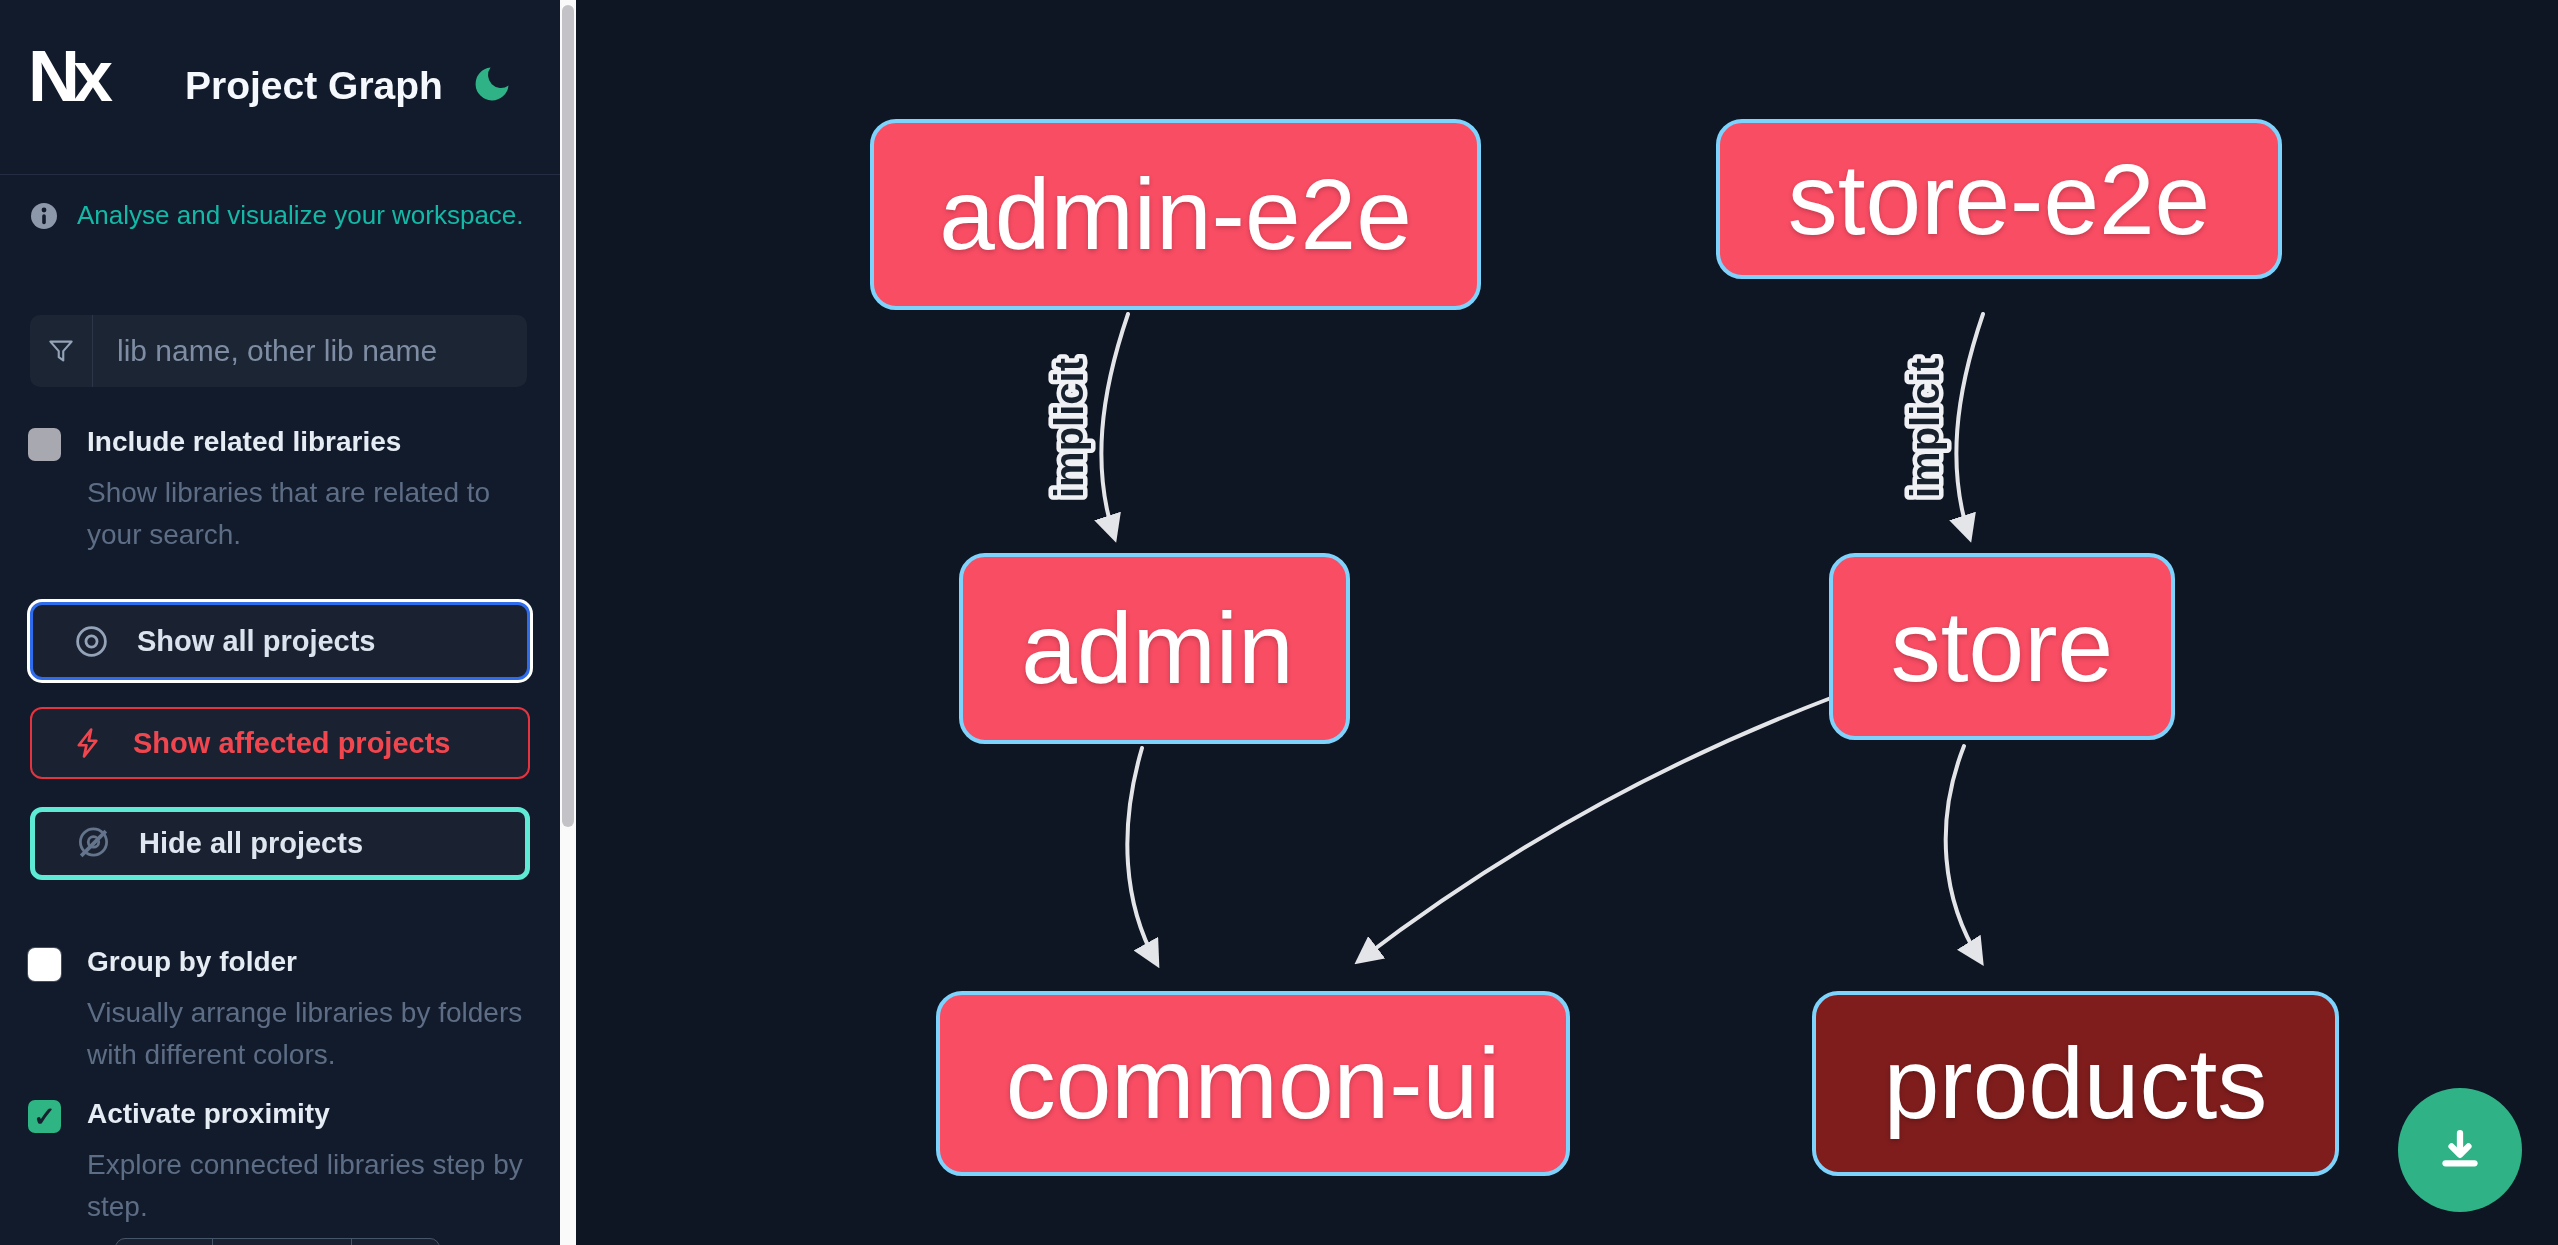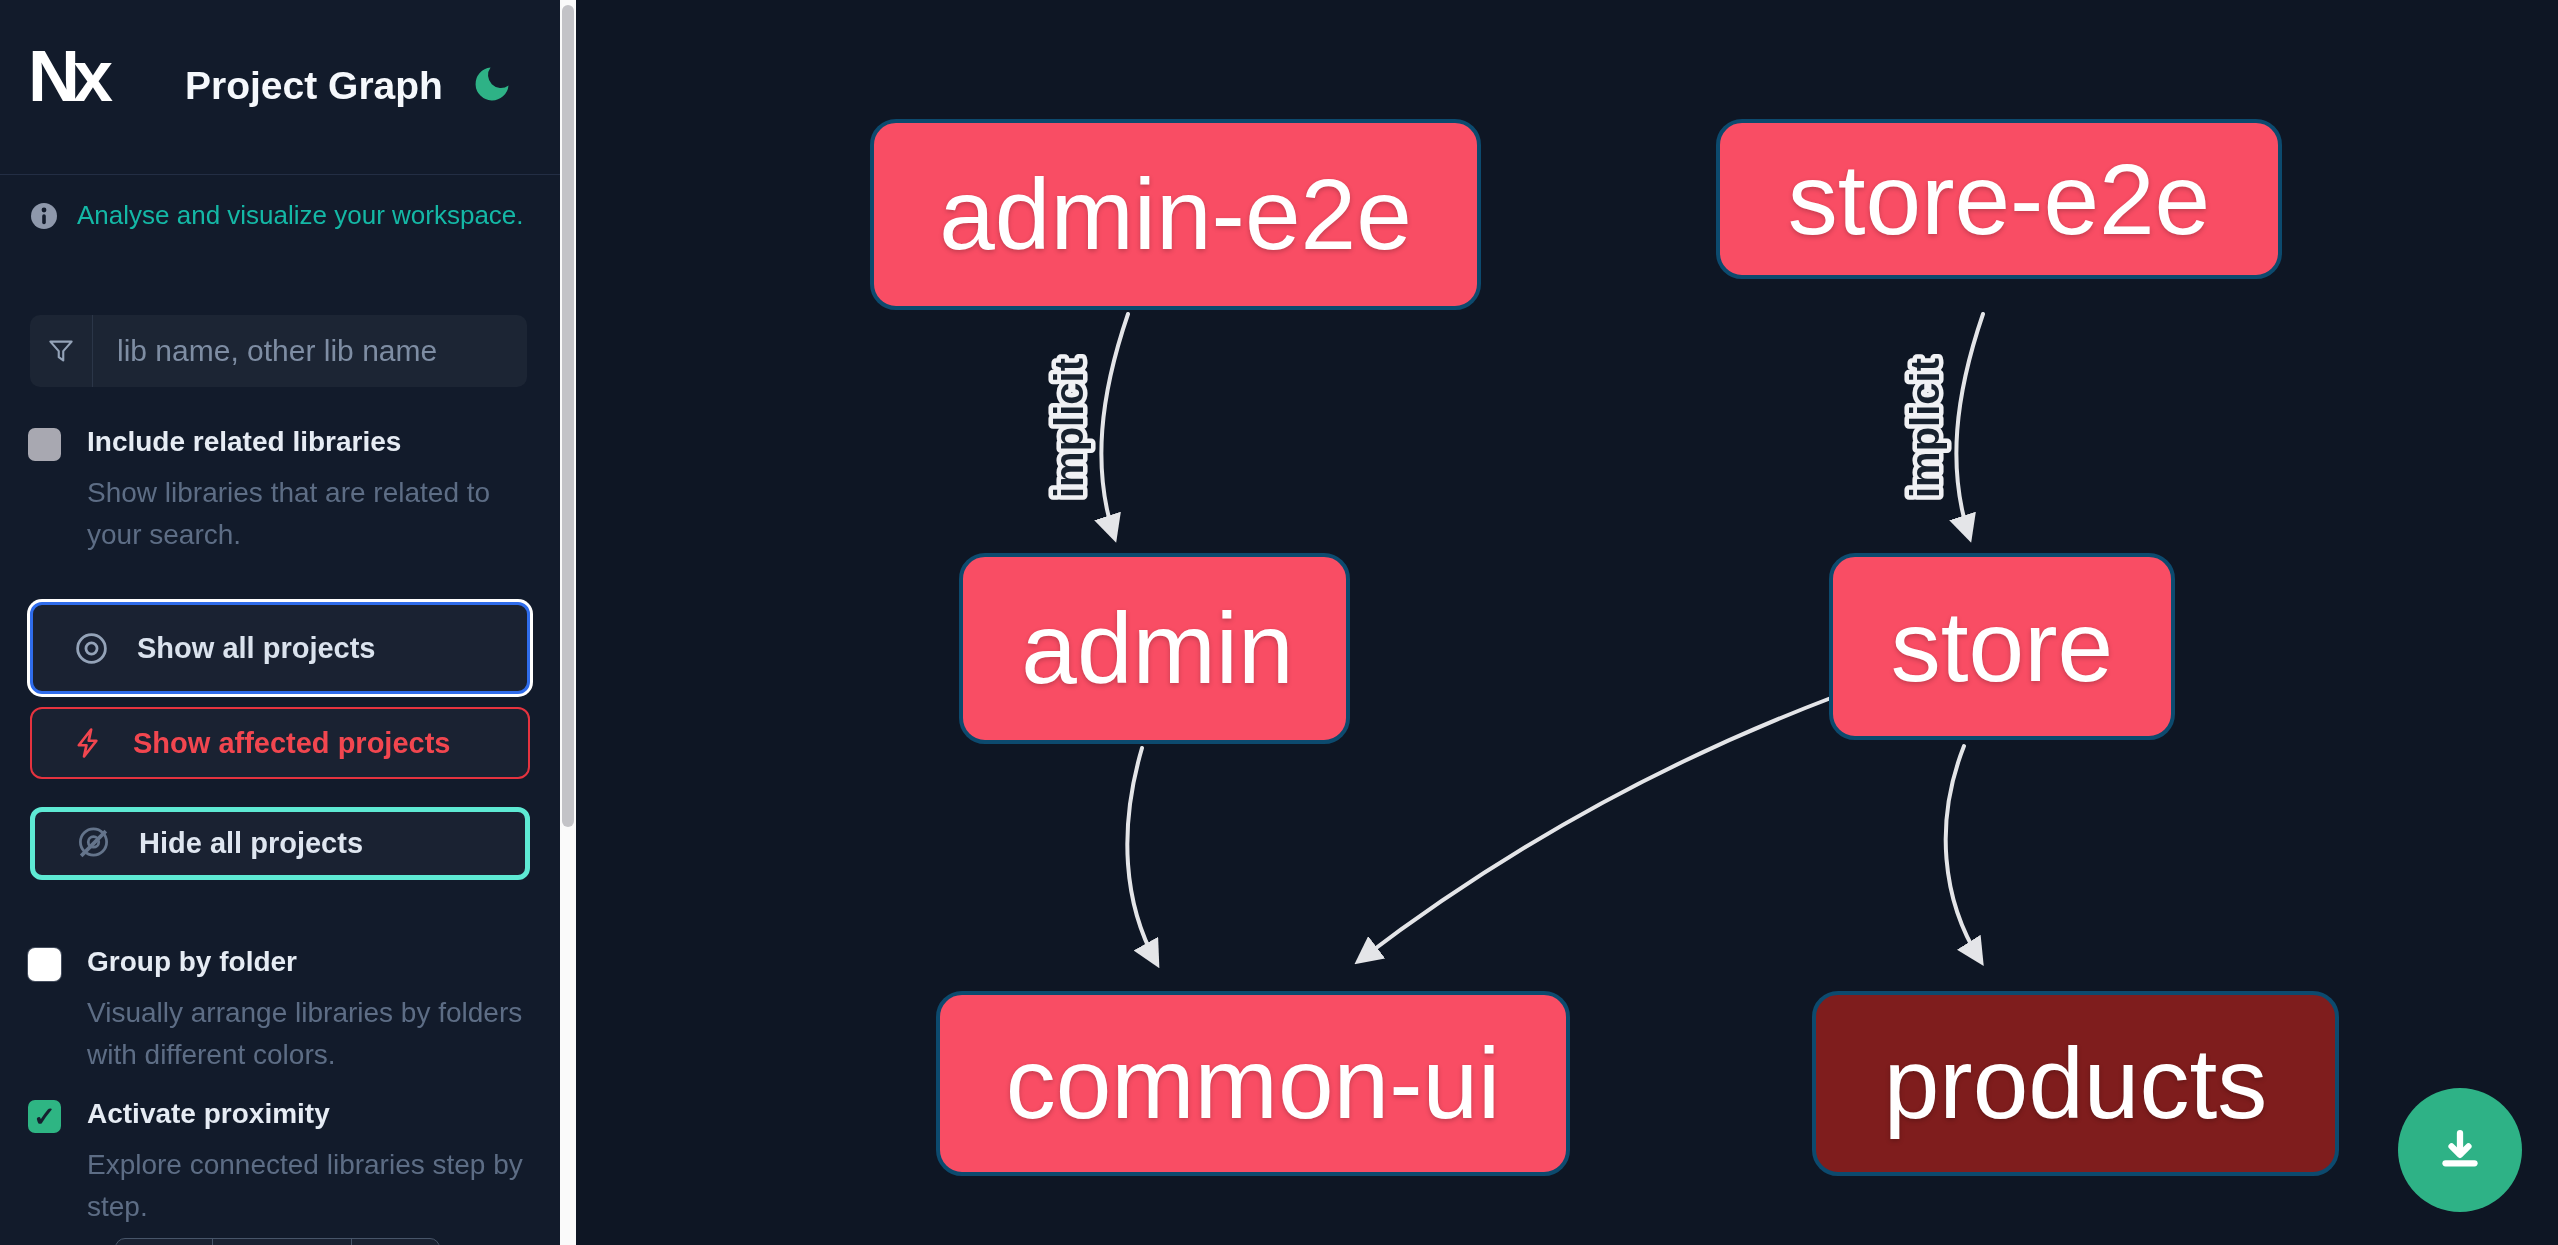--- a/index.html
+++ b/index.html
@@ -45,21 +45,21 @@
   .toggle .desc { position:absolute; left:59px; top:46px; width:440px; color:#5d6d85;
                   font-size:28px; line-height:42px; }
   #toggle-related  { top:426px; }
   #toggle-folder   { top:946px; }
   #toggle-prox     { top:1098px; }
 
   .sb-btn { position:absolute; left:30px; width:500px; background:#1a2232;
             border-radius:12px; display:flex; align-items:center; gap:27px;
             padding:0 0 0 40px; cursor:pointer; font-family:"Liberation Sans",sans-serif; }
   .sb-btn span.txt { font-size:29px; font-weight:600; white-space:nowrap; }
-  #btn-show-all { top:602px; height:92px; border:3px solid #2f6ceb;
+  #btn-show-all { top:602px; height:78px; border:3px solid #2f6ceb;
                   box-shadow:0 0 0 3px #ffffff; }
   #btn-show-all .txt { color:#dbe3ee; }
   #btn-affected { top:707px; height:72px; border:2px solid #e5333f; }
   #btn-affected .txt { color:#f2464f; }
   #btn-hide { top:807px; height:73px; border:5px solid #5eead4; }
   #btn-hide .txt { color:#dfe6f0; }
 
   .depth-sliver { position:absolute; left:115px; top:1238px; width:325px; height:14px;
                   background:#1a2232; border:1px solid #475569;
                   border-radius:10px 10px 0 0; }
@@ -72,21 +72,21 @@
                   background:#c3c3c7; border-radius:7px; }
 
   
   .canvas { position:absolute; left:576px; top:0; width:1982px; height:1245px;
             background:#0e1624; }
   .edges { position:absolute; left:0; top:0; }
   .edge-label { font:700 40px "Liberation Sans", sans-serif; fill:#18222f;
                 stroke:#f0f1f4; stroke-width:9px; stroke-linejoin:round;
                 paint-order:stroke; text-anchor:middle; dominant-baseline:middle; }
 
-  .node { position:absolute; border:4px solid #0c4a6e; border-radius:26px;
+  .node { position:absolute; border:4px solid #7dd3fc; border-radius:26px;
           display:flex; align-items:center; justify-content:center; color:#ffffff;
           font-size:100px; cursor:pointer; text-shadow:0 2px 5px rgba(0,0,0,.22); }
   .node-pink { background:#f94d64; }
   .node-gray { background:#7f1d1d; }
   #n-admin-e2e { left:294px; top:119px; width:611px; height:191px; }
   #n-store-e2e { left:1140px; top:119px; width:566px; height:160px; }
   #n-admin     { left:383px; top:553px; width:391px; height:191px;padding-left:6px; }
   #n-store     { left:1253px; top:553px; width:346px; height:187px; }
   #n-common-ui { left:360px; top:991px; width:634px; height:185px; }
   #n-products  { left:1236px; top:991px; width:527px; height:185px; }

